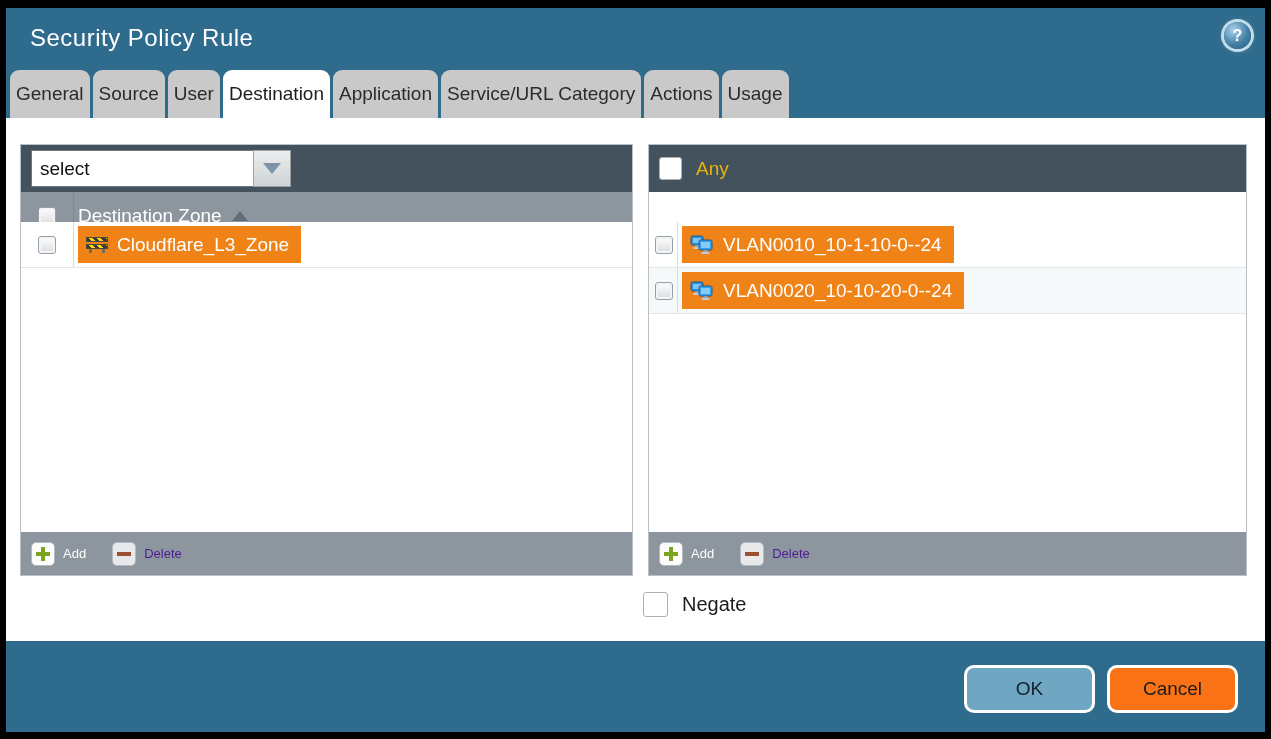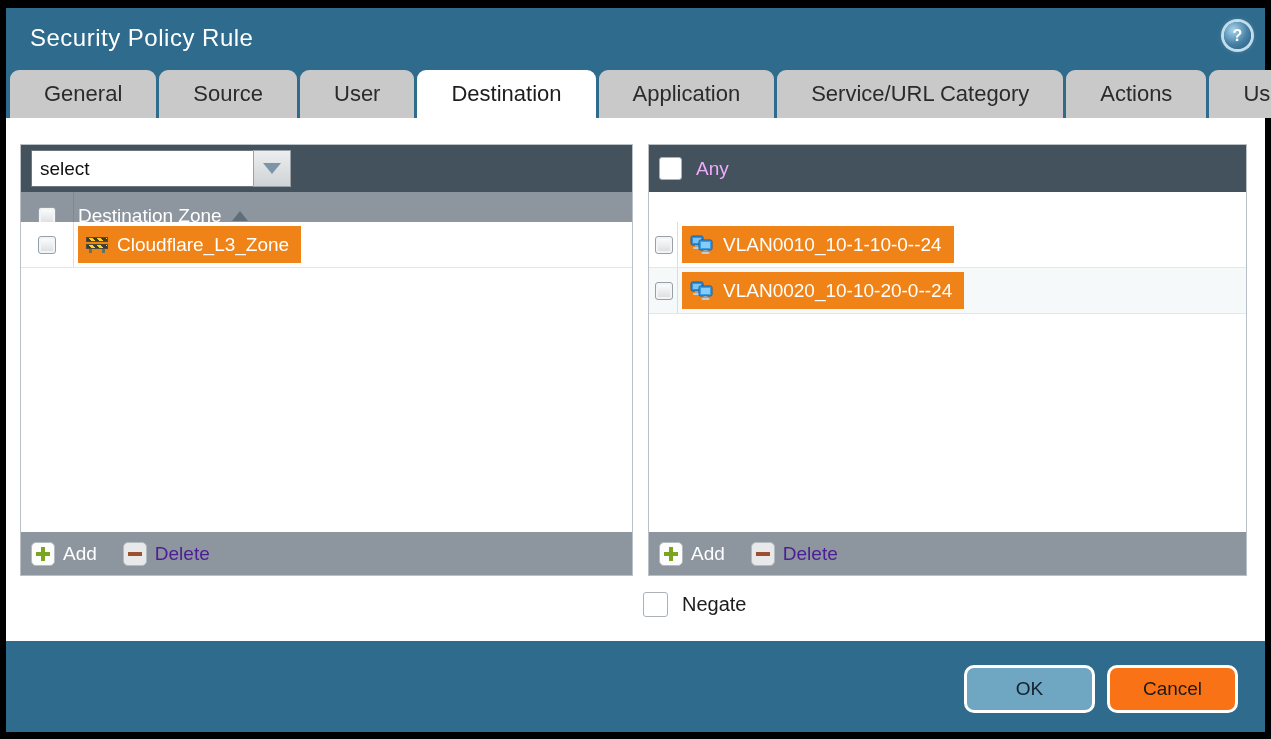--- a/index.html
+++ b/index.html
@@ -10,21 +10,21 @@
   
   .titlebar { position:absolute; left:0; top:0; width:100%; height:62px; }
   .title { position:absolute; left:24px; top:16px; color:#fff; font-size:24px; font-weight:300; letter-spacing:.5px; }
   .help { position:absolute; right:14px; top:14px; width:27px; height:27px; border-radius:50%;
           background:radial-gradient(circle at 35% 30%, #a8d4ec, #447fa5 55%, #2a5c7e);
           box-shadow:0 0 0 3px rgba(215,237,248,.85), 0 0 6px rgba(255,255,255,.5);
           color:#fff; font-size:16px; font-weight:bold; text-align:center; line-height:27px; cursor:pointer; }
 
   
   .tabs { position:absolute; left:0; top:62px; width:100%; height:48px; display:flex; gap:3px; padding-left:4px; }
-  .tab { background:#c9c9c9; color:#2b2b2b; font-size:22px; line-height:48px; padding:0 34px;
+  .tab { background:#c9c9c9; color:#2b2b2b; font-size:19px; line-height:48px; padding:0 6px;
          border-radius:9px 9px 0 0; cursor:pointer; white-space:nowrap; }
   .tab.active { background:#ffffff; color:#1d1d1d; }
 
   
   .content { position:absolute; left:0; top:110px; width:100%; height:531px; background:#fff; }
 
   .panel { position:absolute; top:26px; height:432px; border:1px solid #b9c0c6; }
   .panel-left  { left:14px;  width:613px; }
   .panel-right { left:642px; width:599px; }
 
@@ -46,41 +46,41 @@
 
   
   .cb { background:linear-gradient(180deg,#ffffff,#d9dcdf); border:1px solid #98a0a7; border-radius:3px;
         box-shadow:inset 0 0 0 2px #f2f4f5; cursor:pointer; flex:none; }
   .cb-18 { width:18px; height:18px; }
   .cb-white { width:23px; height:23px; background:#fff; border:1px solid #aab2b8; border-radius:3px; cursor:pointer; flex:none; }
 
   .sort-asc { width:0; height:0; border-left:8px solid transparent; border-right:8px solid transparent;
               border-bottom:10px solid #5f6f7a; margin-left:10px; display:inline-block; }
 
-  .head-any { display:flex; align-items:center; height:100%; padding-left:10px; gap:14px; color:#f0abfc; font-size:19px; }
+  .head-any { display:flex; align-items:center; height:100%; padding-left:10px; gap:14px; color:#eab308; font-size:19px; }
 
   
   .row { height:46px; border-bottom:1px solid #e3e7ea; display:flex; align-items:center; }
   .row.alt { background:#f6f9fa; }
   .cbcell { height:100%; display:flex; align-items:center; justify-content:center; border-right:1px solid #d9dee1; flex:none; }
   .cbcell-left { width:53px; }
   .cbcell-right { width:29px; padding-left:2px; }
   .chip { margin-left:4px; height:37px; background:#ef8318; color:#fff; font-size:19px;
           display:flex; align-items:center; gap:9px; padding:0 12px 0 8px; cursor:pointer; }
 
   
   .zone-icon { position:relative; width:22px; height:17px; flex:none; }
   .zone-icon .bar { position:absolute; left:0; width:22px; height:5px; border:1px solid #4c4c3a;
         background:repeating-linear-gradient(45deg,#3c3c2e 0 3px,#ffd21e 3px 6px); }
   .zone-icon .b1 { top:1px; } .zone-icon .b2 { top:8px; }
   .zone-icon .leg { position:absolute; bottom:0; width:3px; height:4px; background:#6e6e5e; }
   .zone-icon .l1 { left:3px; } .zone-icon .l2 { right:3px; }
 
   
-  .fbtn { display:flex; align-items:center; gap:8px; font-size:19px; cursor:pointer; }
+  .fbtn { display:flex; align-items:center; gap:8px; font-size:13px; cursor:pointer; }
   .fbtn .sq { position:relative; width:24px; height:24px; border-radius:5px; border:1px solid #b3bac0; background:#fdfdfd; }
   .fbtn.add { color:#fff; }
   .fbtn.del { color:#4c1d95; cursor:default; }
   .fbtn.del .sq { background:#e7e9ea; }
   .plus:before, .plus:after { content:""; position:absolute; background:#7ba41f; }
   .plus:before { left:4px; top:9px; width:14px; height:4px; }
   .plus:after  { left:9px; top:4px; width:4px; height:14px; }
   .minus:before { content:""; position:absolute; background:#9c4f31; left:4px; top:9px; width:14px; height:4px; }
 
   

